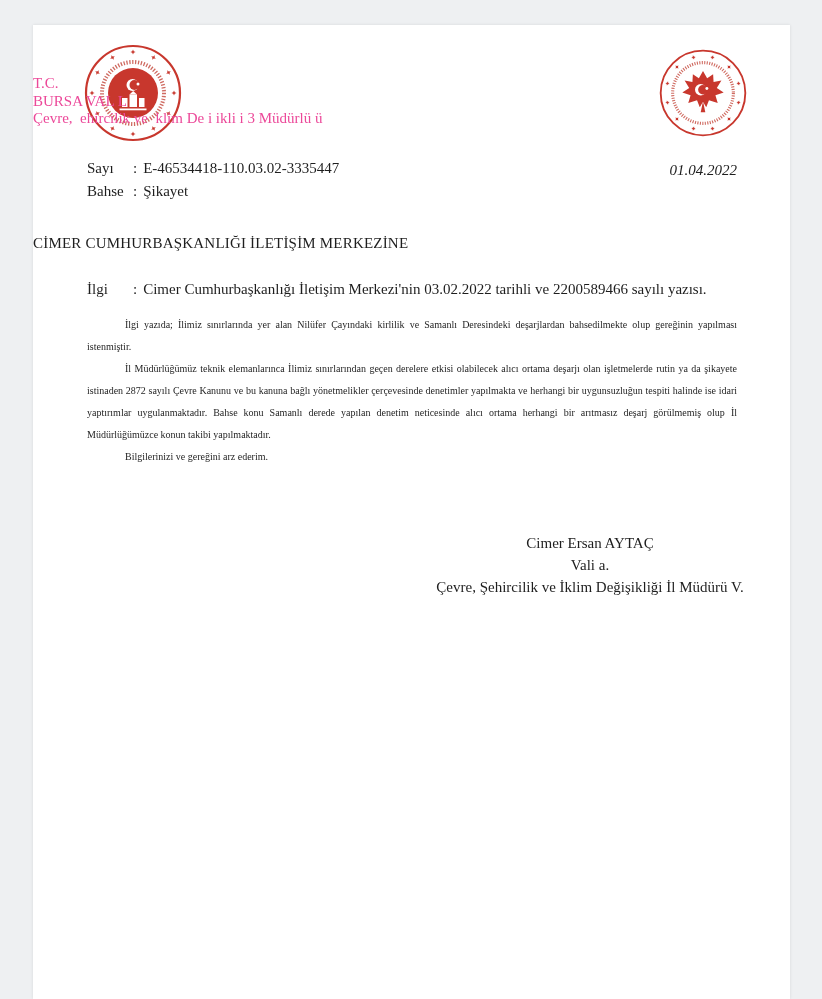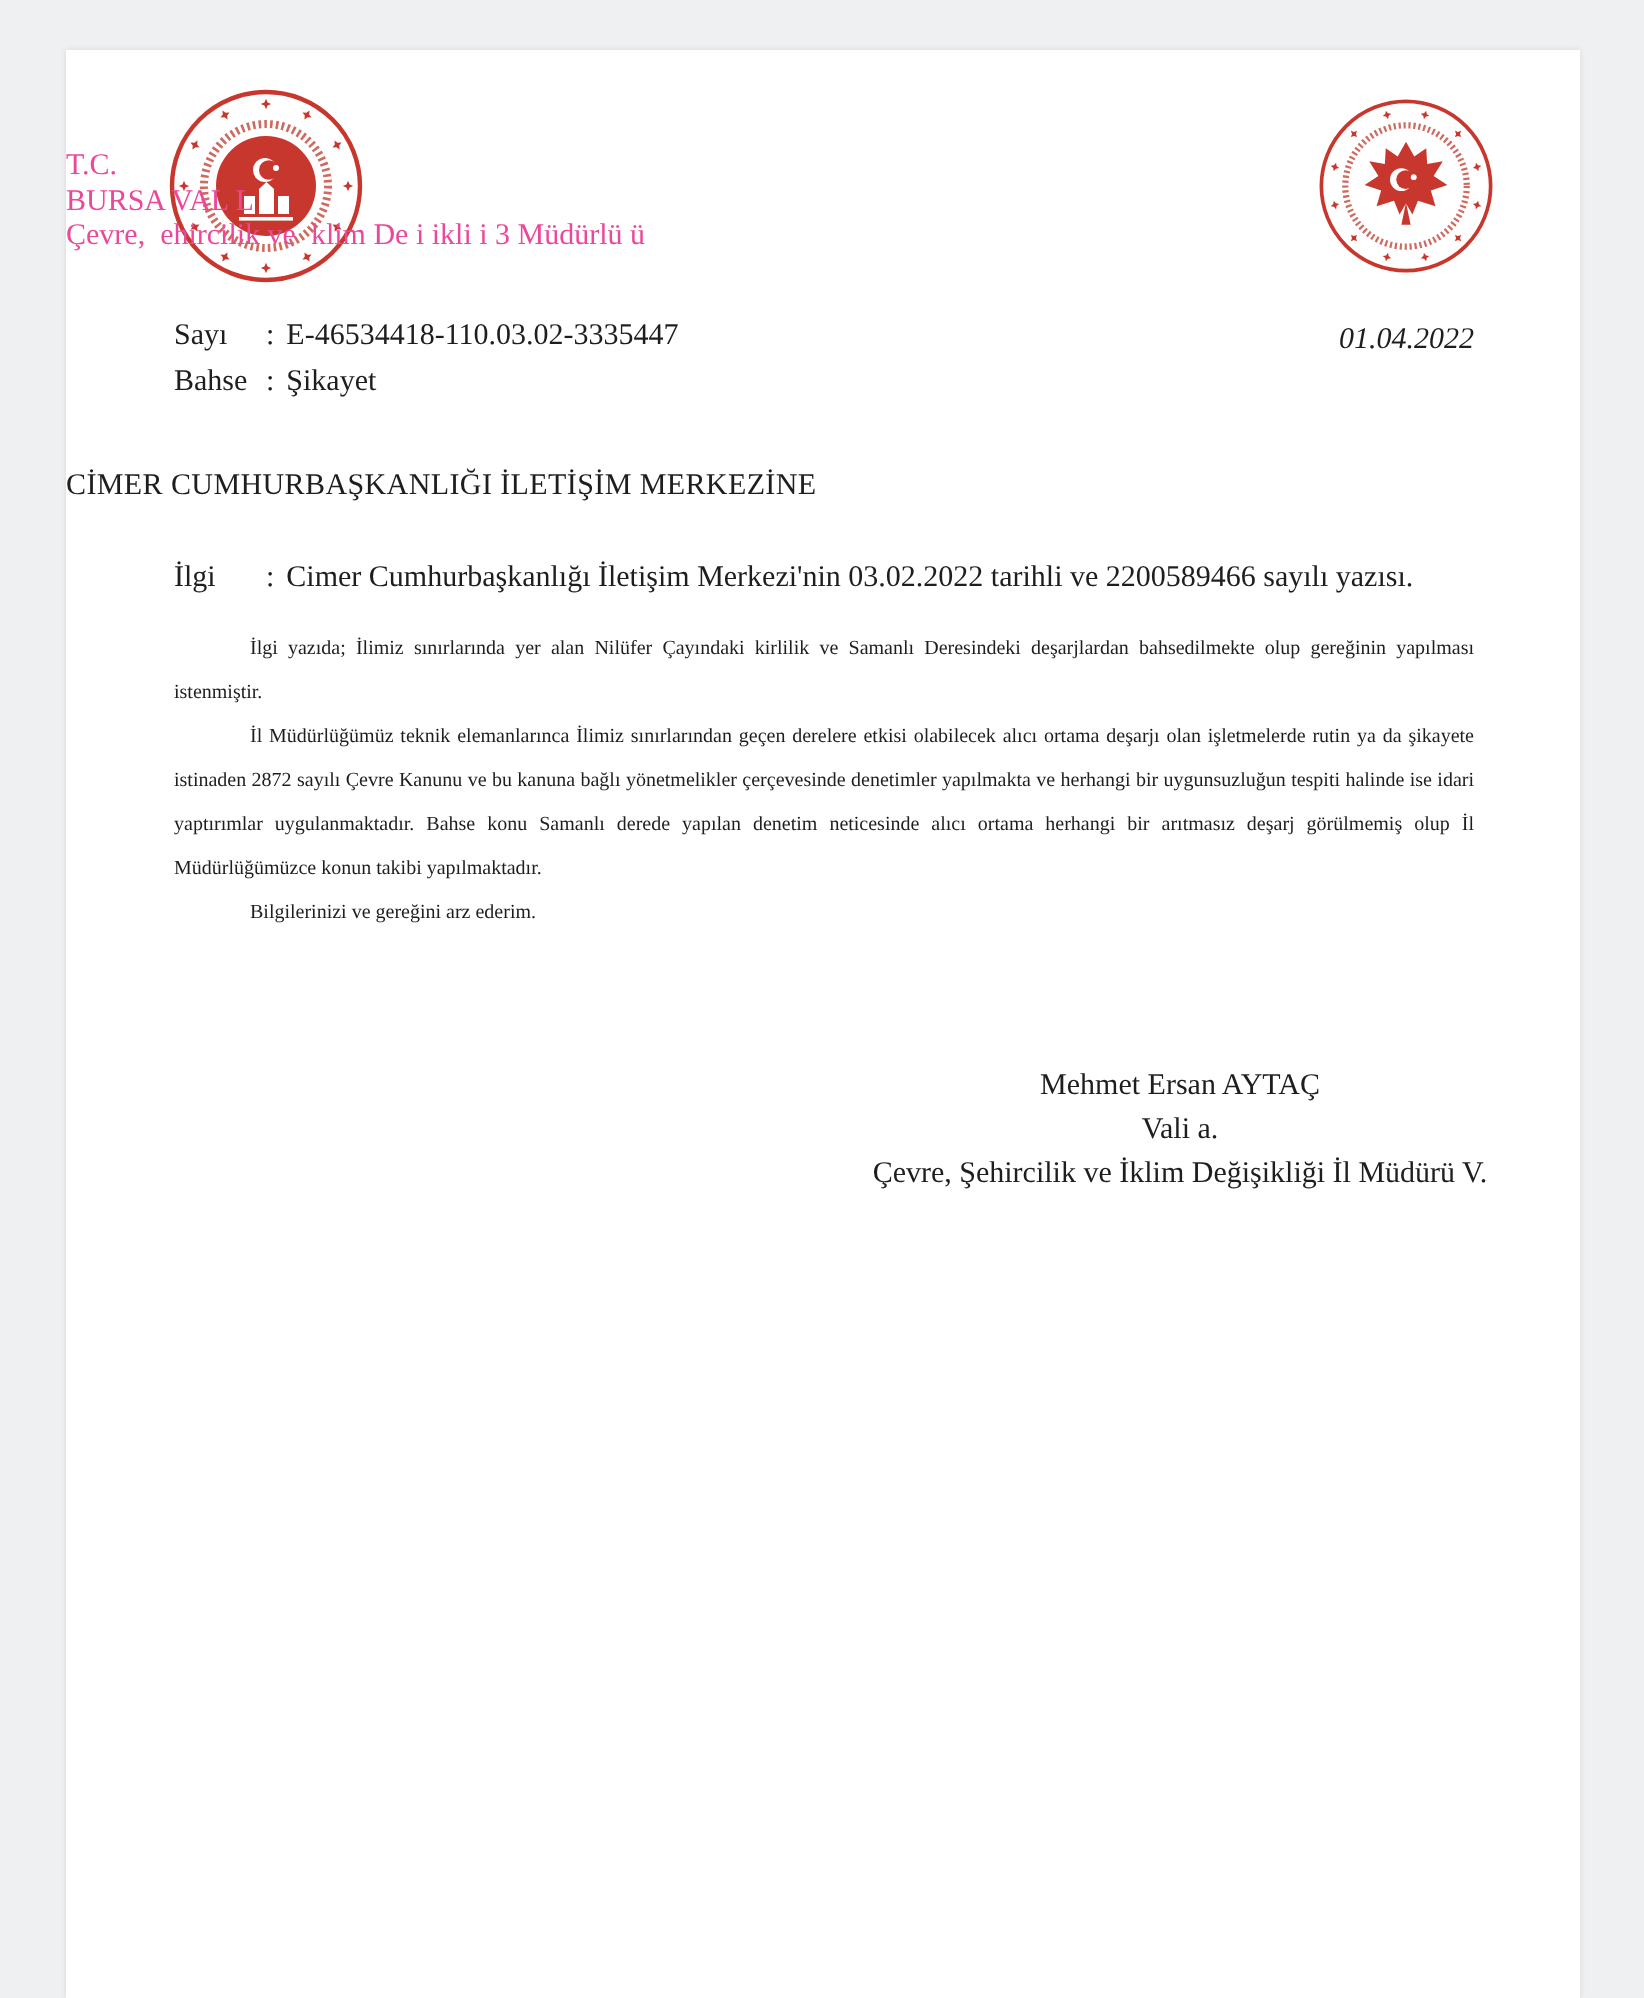--- a/index.html
+++ b/index.html
@@ -229,18 +229,18 @@
     <span>Cimer Cumhurbaşkanlığı İletişim Merkezi'nin 03.02.2022 tarihli ve 2200589466 sayılı yazısı.</span>
   </div>
 
   <div class="body-text">
     <p>İlgi yazıda; İlimiz sınırlarında yer alan Nilüfer Çayındaki kirlilik ve Samanlı Deresindeki deşarjlardan bahsedilmekte olup gereğinin yapılması istenmiştir.</p>
     <p>İl Müdürlüğümüz teknik elemanlarınca İlimiz sınırlarından geçen derelere etkisi olabilecek alıcı ortama deşarjı olan işletmelerde rutin ya da şikayete istinaden 2872 sayılı Çevre Kanunu ve bu kanuna bağlı yönetmelikler çerçevesinde denetimler yapılmakta ve herhangi bir uygunsuzluğun tespiti halinde ise idari yaptırımlar uygulanmaktadır. Bahse konu Samanlı derede yapılan denetim neticesinde alıcı ortama herhangi bir arıtmasız deşarj görülmemiş olup İl Müdürlüğümüzce konun takibi yapılmaktadır.</p>
     <p>Bilgilerinizi ve gereğini arz ederim.</p>
   </div>
 
   <div class="signature">
-    <div>Mehmet Ersan AYTAÇ</div>
+    <div>Cimer Ersan AYTAÇ</div>
     <div>Vali a.</div>
     <div>Çevre, Şehircilik ve İklim Değişikliği İl Müdürü V.</div>
   </div>
 
 </div>
 
 </body></html>

